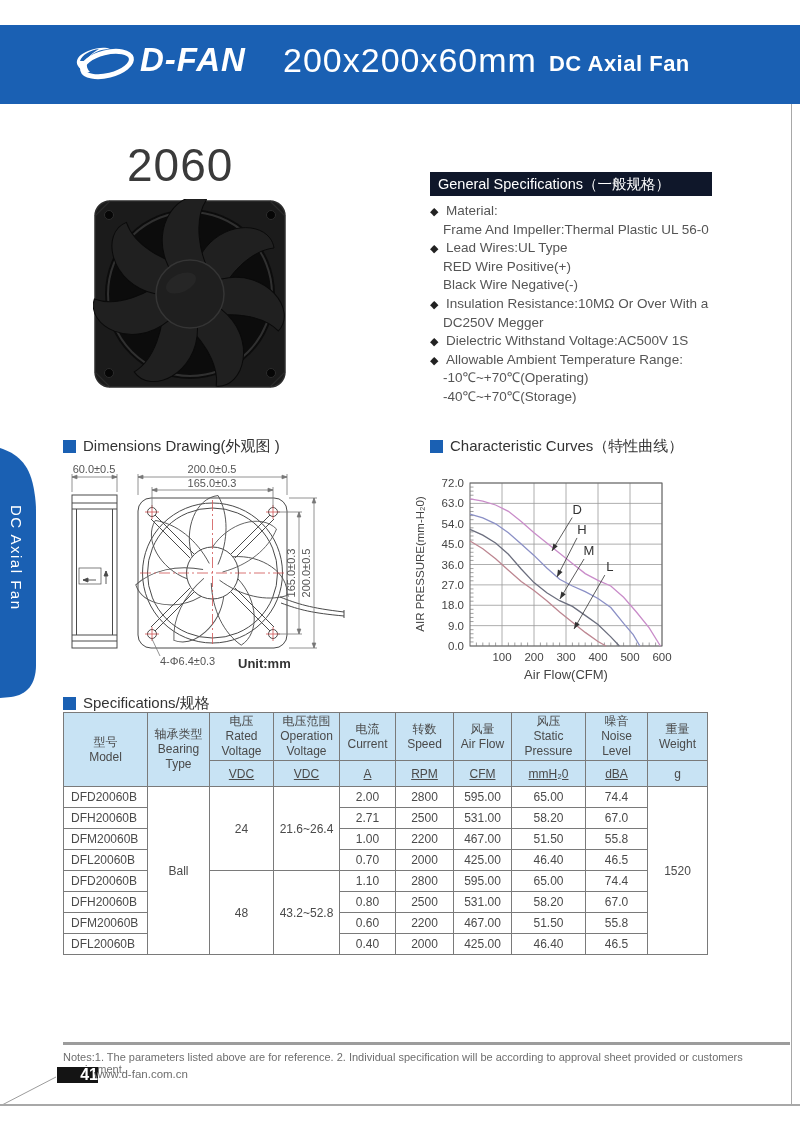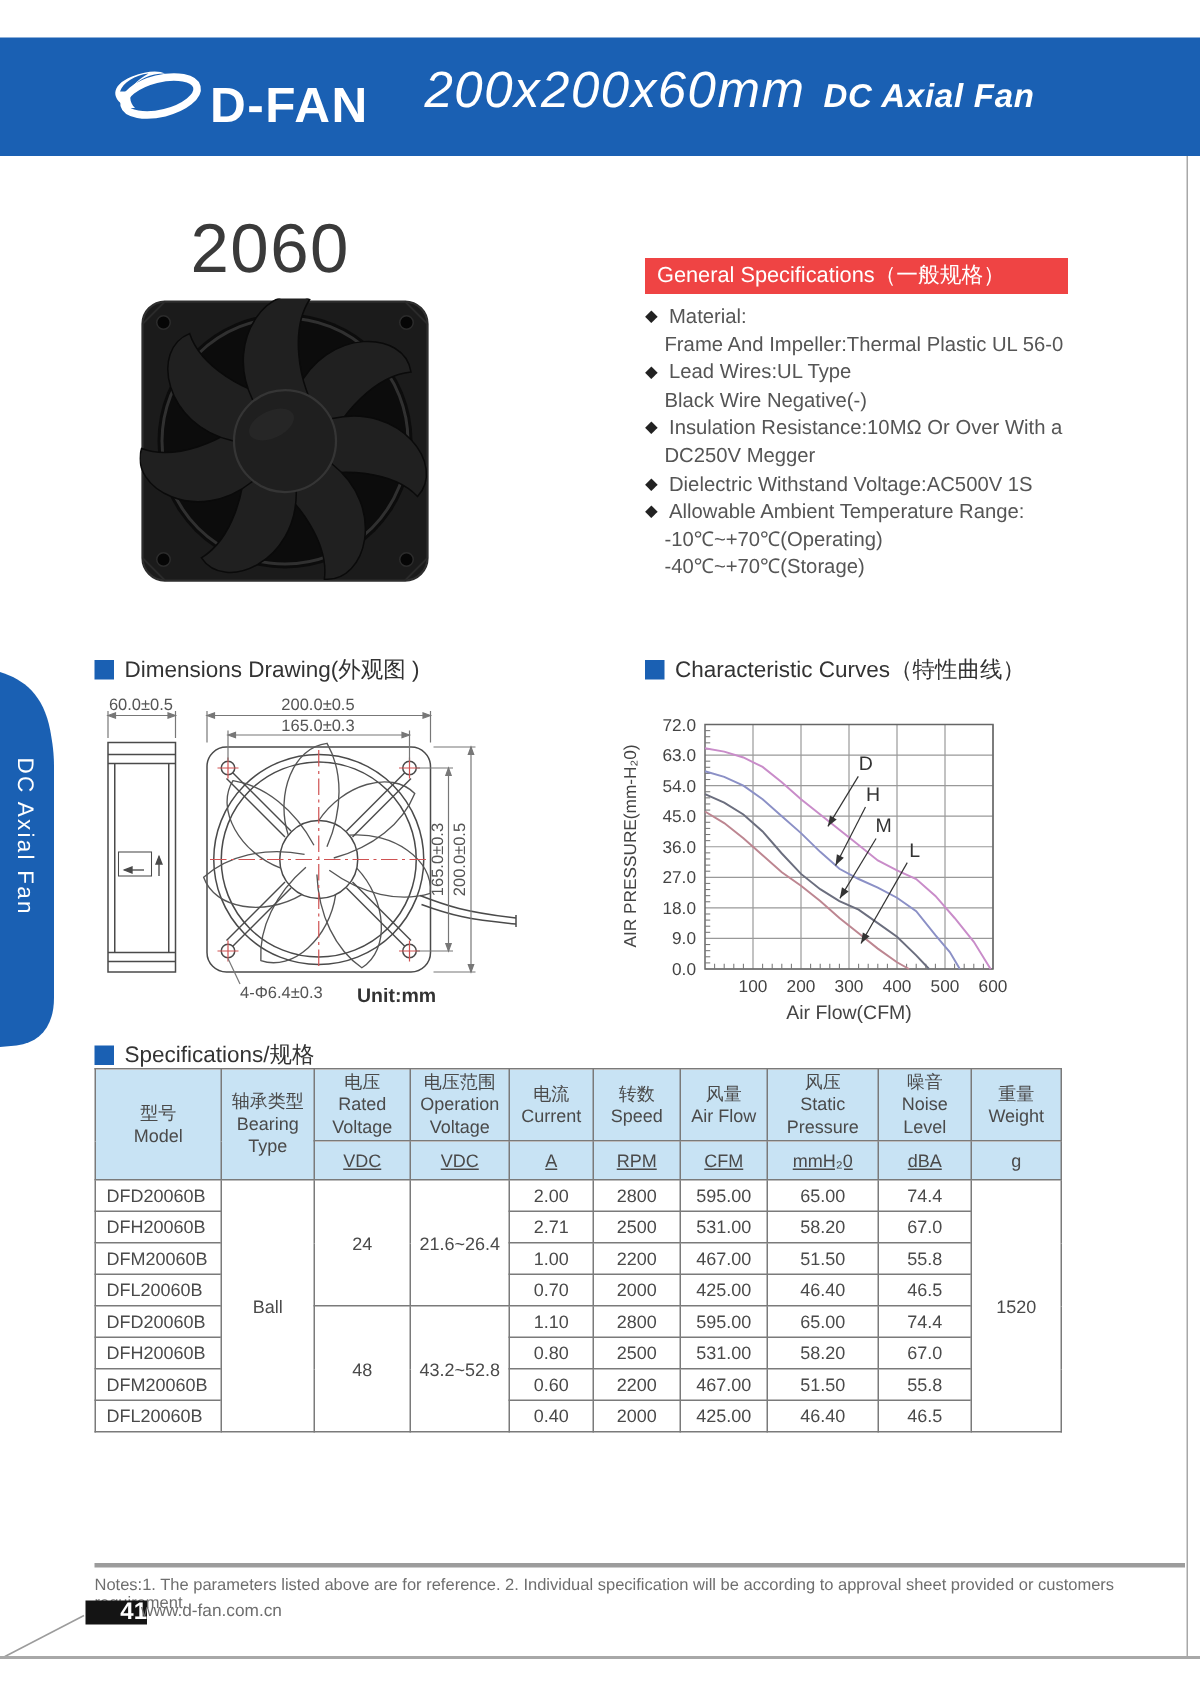--- a/index.html
+++ b/index.html
@@ -5,31 +5,31 @@
   * { margin:0; padding:0; box-sizing:border-box; }
   html,body { width:800px; height:1131px; }
   body {
     position:relative; background:#ffffff; overflow:hidden;
     font-family:"Liberation Sans", sans-serif; color:#555;
   }
   .abs { position:absolute; }
 
   
   .banner { position:absolute; top:25px; left:0; width:800px; height:79px; background:#1a60b3; }
-  .logo-wrap { position:absolute; left:72px; top:16px; height:48px; display:flex; align-items:flex-end; }
+  .logo-wrap { position:absolute; left:72px; top:16px; height:48px; display:flex; align-items:flex-start;font-style:italic; }
   .brand-name { color:#fff; font-size:33px; font-weight:700; letter-spacing:1px; margin-left:2px; }
-  .banner-title { position:absolute; left:283px; top:0; height:71px; display:flex; align-items:center;font-style:italic; }
+  .banner-title { position:absolute; left:283px; top:0; height:71px; display:flex; align-items:center; }
   .size-title { color:#fff; font-size:34px; font-weight:400; letter-spacing:1px; }
   .subtitle { color:#fff; font-size:22px; font-weight:600; margin-left:12px; padding-top:6px; letter-spacing:0.5px; }
 
   
   .product-model { position:absolute; left:127px; top:138px; font-size:46px; color:#3a3a3a; letter-spacing:1px;text-align:right; }
 
   
-  .gs-header { position:absolute; left:430px; top:172px; width:282px; height:24px; background:#ef4444;
+  .gs-header { position:absolute; left:430px; top:172px; width:282px; height:24px; background:#0f172a;
                color:#fff; font-size:14.5px; line-height:24px; padding-left:8px; }
   .gs-list { position:absolute; left:430px; top:202px; width:300px; }
   .gs-item { font-size:13.5px; color:#555; line-height:18.6px; display:flex; }
   .gs-bullet { color:#222; font-size:11px; margin-right:3px; line-height:18.6px; width:13px; flex:0 0 13px; }
   .gs-indent { width:13px; flex:0 0 13px; }
 
   
   .section-title { position:absolute; display:flex; align-items:center; font-size:15px; color:#333; }
   .blue-sq { width:13px; height:13px; background:#1a60b3; margin-right:7px; flex:0 0 13px; }
 
@@ -111,20 +111,24 @@
       <span class="gs-bullet">◆</span>
       <span>Material:</span>
     </div>
     <div class="gs-item">
       <span class="gs-indent"></span>
       <span>Frame And Impeller:Thermal Plastic UL 56-0</span>
     </div>
     <div class="gs-item">
       <span class="gs-bullet">◆</span>
       <span>Lead Wires:UL Type</span>
+    </div>
+    <div class="gs-item">
+      <span class="gs-indent"></span>
+      <span>RED Wire Positive(+)</span>
     </div>
     <div class="gs-item">
       <span class="gs-indent"></span>
       <span>Black Wire Negative(-)</span>
     </div>
     <div class="gs-item">
       <span class="gs-bullet">◆</span>
       <span>Insulation Resistance:10MΩ Or Over With a</span>
     </div>
     <div class="gs-item">

